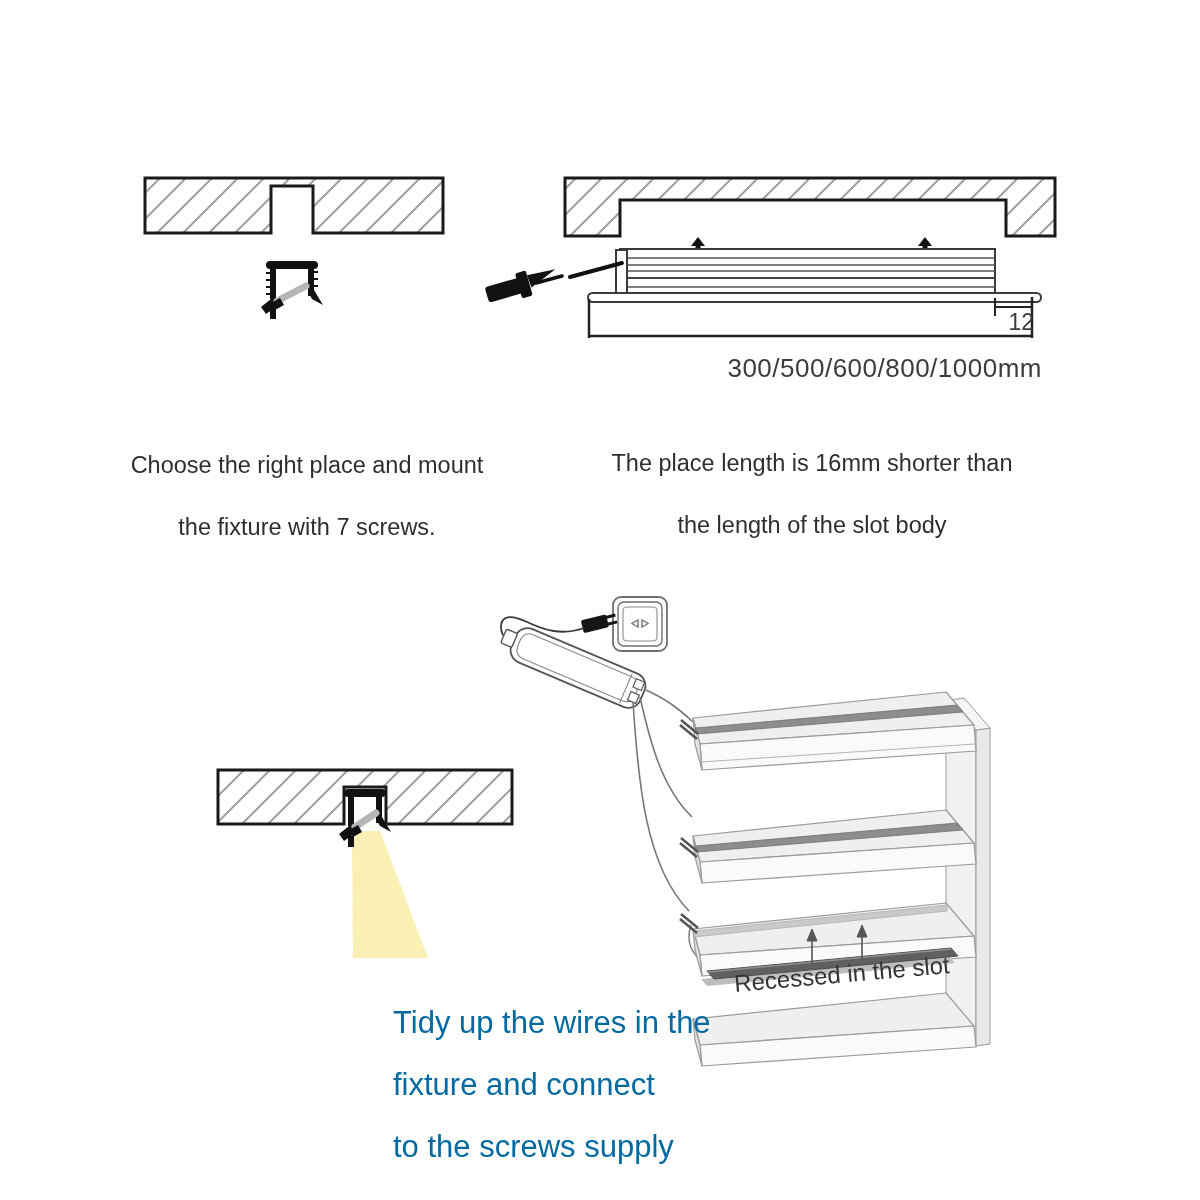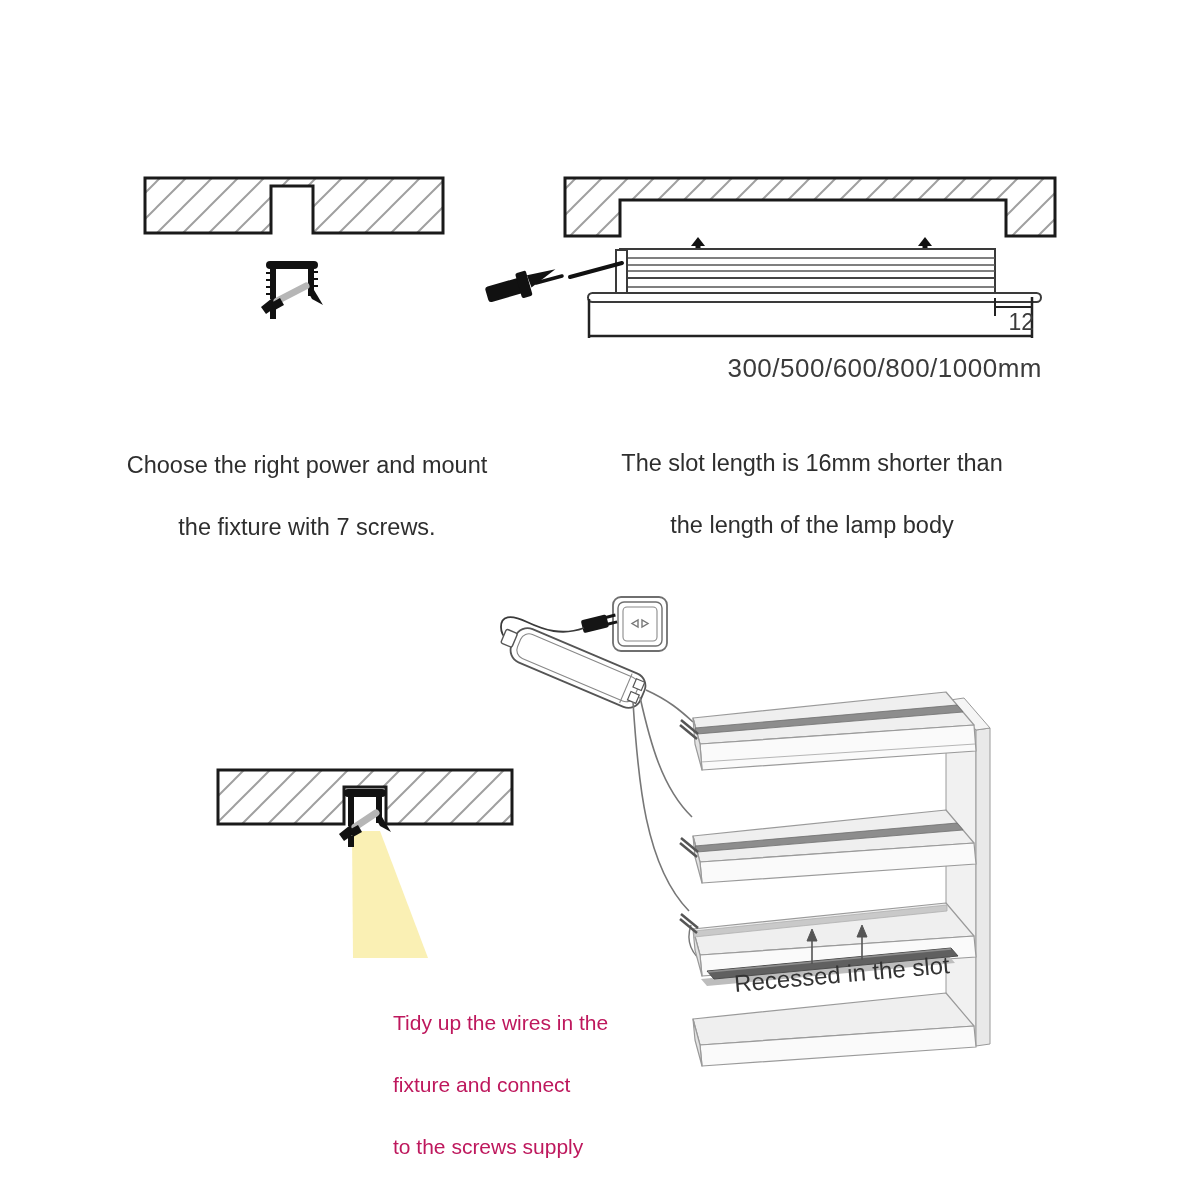--- a/index.html
+++ b/index.html
@@ -3,21 +3,21 @@
 <meta charset="utf-8">
 <style>
   html,body{margin:0;padding:0;background:#ffffff;}
   #canvas{position:relative;width:1200px;height:1200px;background:#fff;overflow:hidden;
           font-family:"Liberation Sans", sans-serif;color:#2e2e2e;}
   #art{position:absolute;left:0;top:0;}
   .txt{position:absolute;white-space:pre-line;}
   .caption{font-size:23.5px;line-height:31px;text-align:center;color:#2e2e2e;width:460px;}
   .dim-label{font-size:26px;letter-spacing:.5px;color:#3b3b3b;text-align:right;width:460px;}
   .dim-small{font-size:23px;color:#3b3b3b;text-align:right;width:36px;}
-  .tidy{font-size:21px;line-height:31px;text-align:left;color:#be185d;}
+  .tidy{font-size:31px;line-height:31px;text-align:left;color:#0369a1;}
   .slot-label{font-size:24px;color:#333;transform:rotate(-5deg);transform-origin:left top;}
 </style>
 </head>
 <body>
 
 <div id="canvas">
 
 <svg id="art" width="1200" height="1200" viewBox="0 0 1200 1200">
   <defs>
     <pattern id="hatch" width="26" height="26" patternUnits="userSpaceOnUse">
@@ -207,27 +207,27 @@
       <polygon points="857,937 867,937 862,925"></polygon>
     </g>
   </g>
 </svg>
 
   <div class="txt dim-label" style="left:582px;top:353px;">300/500/600/800/1000mm</div>
 
   <div class="txt dim-small" style="left:998px;top:309px;">12</div>
 
   <div class="txt caption" style="left:77px;top:419px;">
-    <div>Choose the right power and mount</div>
+    <div>Choose the right place and mount</div>
     <div>the fixture with 7 screws.</div>
   </div>
 
   <div class="txt caption" style="left:582px;top:417px;">
-    <div>The slot length is 16mm shorter than</div>
-    <div>the length of the lamp body</div>
+    <div>The place length is 16mm shorter than</div>
+    <div>the length of the slot body</div>
   </div>
 
   <div class="txt tidy" style="left:393px;top:976px;">
     <div>Tidy up the wires in the</div>
     <div>fixture and connect</div>
     <div>to the screws supply</div>
   </div>
 
   <div class="txt slot-label" style="left:733px;top:970px;">Recessed in the slot</div>
 

